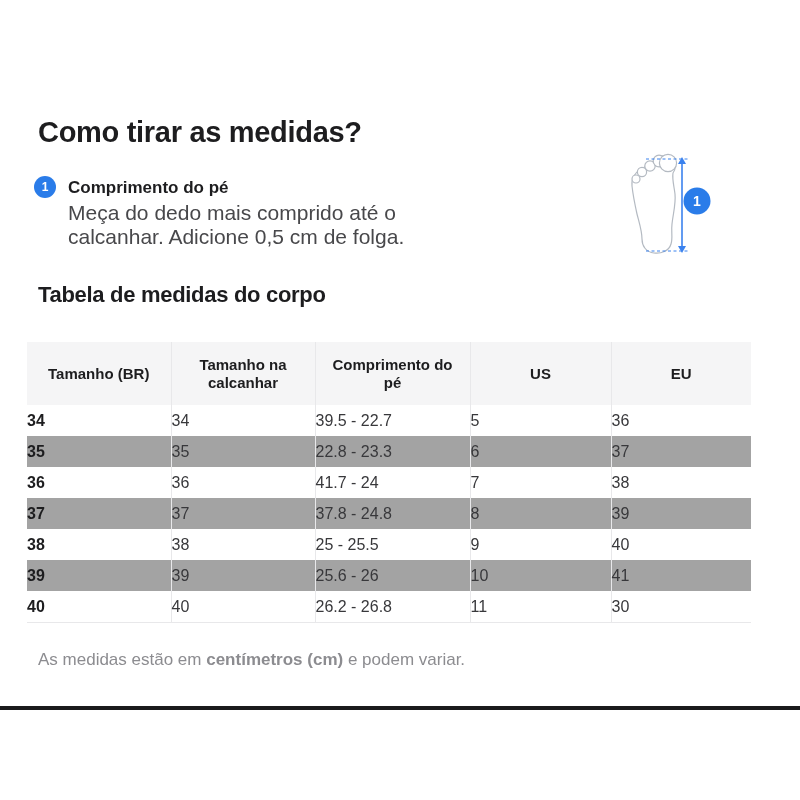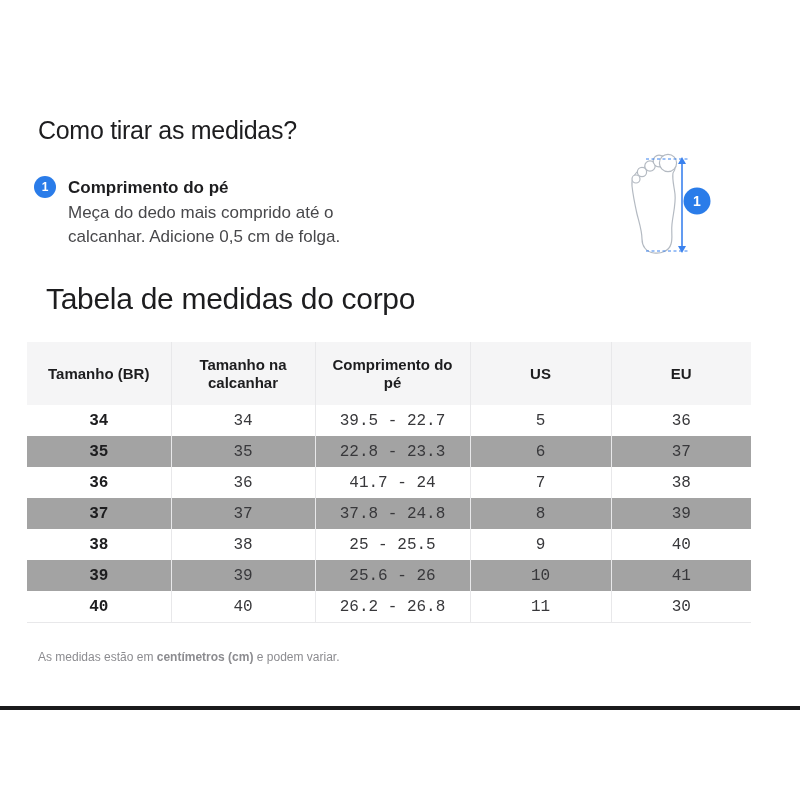--- a/index.html
+++ b/index.html
@@ -2,58 +2,56 @@
 <html><head>
 <meta charset="utf-8">
 <style>
   html,body{margin:0;padding:0;background:#ffffff;}
   .canvas{
     position:relative;width:800px;height:800px;background:#ffffff;overflow:hidden;
     font-family:"Liberation Sans","DejaVu Sans",sans-serif;
   }
   .abs{position:absolute;}
   .h1{
-    left:38px;top:116px;font-size:25px;font-weight:normal;color:#1d1d1f;
+    left:38px;top:116px;font-size:29px;font-weight:bold;color:#1d1d1f;
     letter-spacing:-0.3px;
   }
   .h2{
-    left:38px;top:282px;font-size:30px;font-weight:normal;color:#1d1d1f;
+    left:38px;top:282px;font-size:22px;font-weight:bold;color:#1d1d1f;
     letter-spacing:-0.3px;
-    margin-left:8px;
   }
   .step-badge{
     left:34px;top:176px;width:22px;height:22px;border-radius:50%;
     display:flex;align-items:center;justify-content:center;
     font-size:12px;font-weight:bold;color:#ffffff;
   }
   .step-title{
     left:68px;top:178px;font-size:17px;font-weight:bold;color:#1d1d1f;
   }
   .step-desc{
-    left:68px;top:201px;font-size:17px;line-height:24px;color:#48484b;
+    left:68px;top:201px;font-size:21px;line-height:24px;color:#48484b;
   }
   .illus{left:612px;top:150px;}
   .size-table{
     left:27px;top:342px;width:724px;border-collapse:collapse;table-layout:fixed;
   }
   .size-table th{
     height:63px;background:#f5f5f6;font-size:15px;font-weight:bold;color:#1d1d1f;
     text-align:center;vertical-align:middle;padding:0 14px;line-height:18px;
   }
   .size-table td{
-    height:31px;font-size:16px;color:#38383b;text-align:center;vertical-align:middle;
+    height:31px;font-size:16px;color:#38383b;vertical-align:middle;
     padding:0;
-    font-family:Liberation Mono, monospace;
   }
   .size-table td.b{font-weight:bold;color:#1d1d1f;}
   .size-table tr.alt td{background:#a3a3a3;}
   .size-table th:not(:last-child),.size-table td:not(:last-child){border-right:1px solid #e8e8ea;}
   .size-table tbody tr:last-child td{border-bottom:1px solid #e8e8ea;}
   .footer-note{
-    left:38px;top:650px;font-size:12px;color:#8c8c90;
+    left:38px;top:650px;font-size:17px;color:#8c8c90;
   }
   .footer-note .bold{font-weight:bold;}
   .divider-bar{
     left:0;top:706px;width:800px;height:4px;
   }
 </style>
 </head>
 <body>
 
 <div class="canvas">

